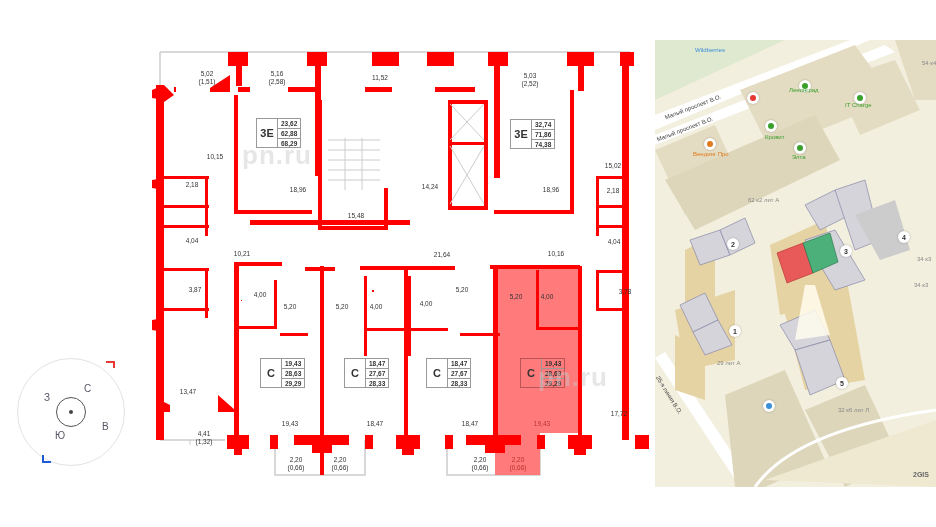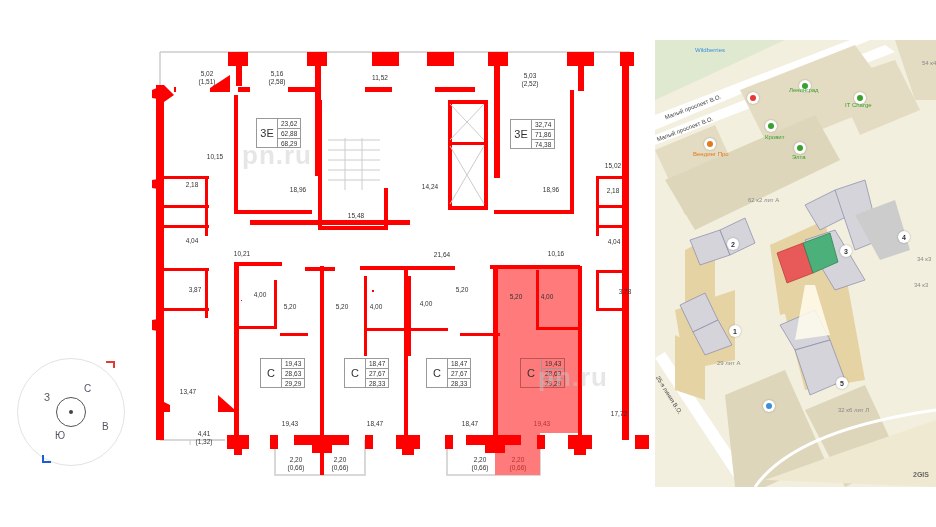--- a/index.html
+++ b/index.html
@@ -7,21 +7,21 @@
          font-family:"Liberation Sans", sans-serif; color:#333; }
   .abs { position:absolute; }
   
   #compass { left:17px; top:358px; width:106px; height:106px; border:1.5px solid #e2e2e2; border-radius:50%; }
   #compass .inner { position:absolute; left:38px; top:38px; width:28px; height:28px; border:1.5px solid #555; border-radius:50%; }
   #compass .dot { position:absolute; left:12px; top:12px; width:4px; height:4px; background:#444; border-radius:50%; }
   #compass .lbl { position:absolute; font-size:10px; color:#556; }
   
   #plan { left:150px; top:40px; width:505px; height:440px; }
   .lbl-room { position:absolute; font-size:6.5px; color:#333; text-align:center; line-height:8px; white-space:nowrap; transform:translateX(-50%); }
-  .apt-tag { position:absolute; display:flex; border:1px solid #999; background:#fff; height:28px; }
+  .apt-tag { position:absolute; display:flex; border:1px solid #999; background:#fff; height:28px;font-weight:bold; }
   .apt-tag .t { width:20px; font-size:11px; display:flex; align-items:center; justify-content:center; border-right:1px solid #999; }
   .apt-tag .v { display:flex; flex-direction:column; }
   .apt-tag .v span { font-size:6.5px; line-height:9px; padding:0 3px; border-bottom:1px solid #999; text-align:center; }
   .apt-tag .v span:last-child { border-bottom:none; }
   .sel .apt-tag { background:transparent; border-color:#b55; }
   .watermark { position:absolute; font-size:26px; font-weight:bold; color:rgba(200,200,200,0.45); letter-spacing:1px; }
   
   #map { left:655px; top:40px; width:281px; height:447px; overflow:hidden; background:#f3efde; }
   .maplabel { position:absolute; font-size:6px; white-space:nowrap; }
   .pin { position:absolute; width:12px; height:12px; border-radius:50%; background:#fff; box-shadow:0 0 2px rgba(0,0,0,0.3); display:flex; align-items:center; justify-content:center; font-size:7px; font-weight:bold; }

